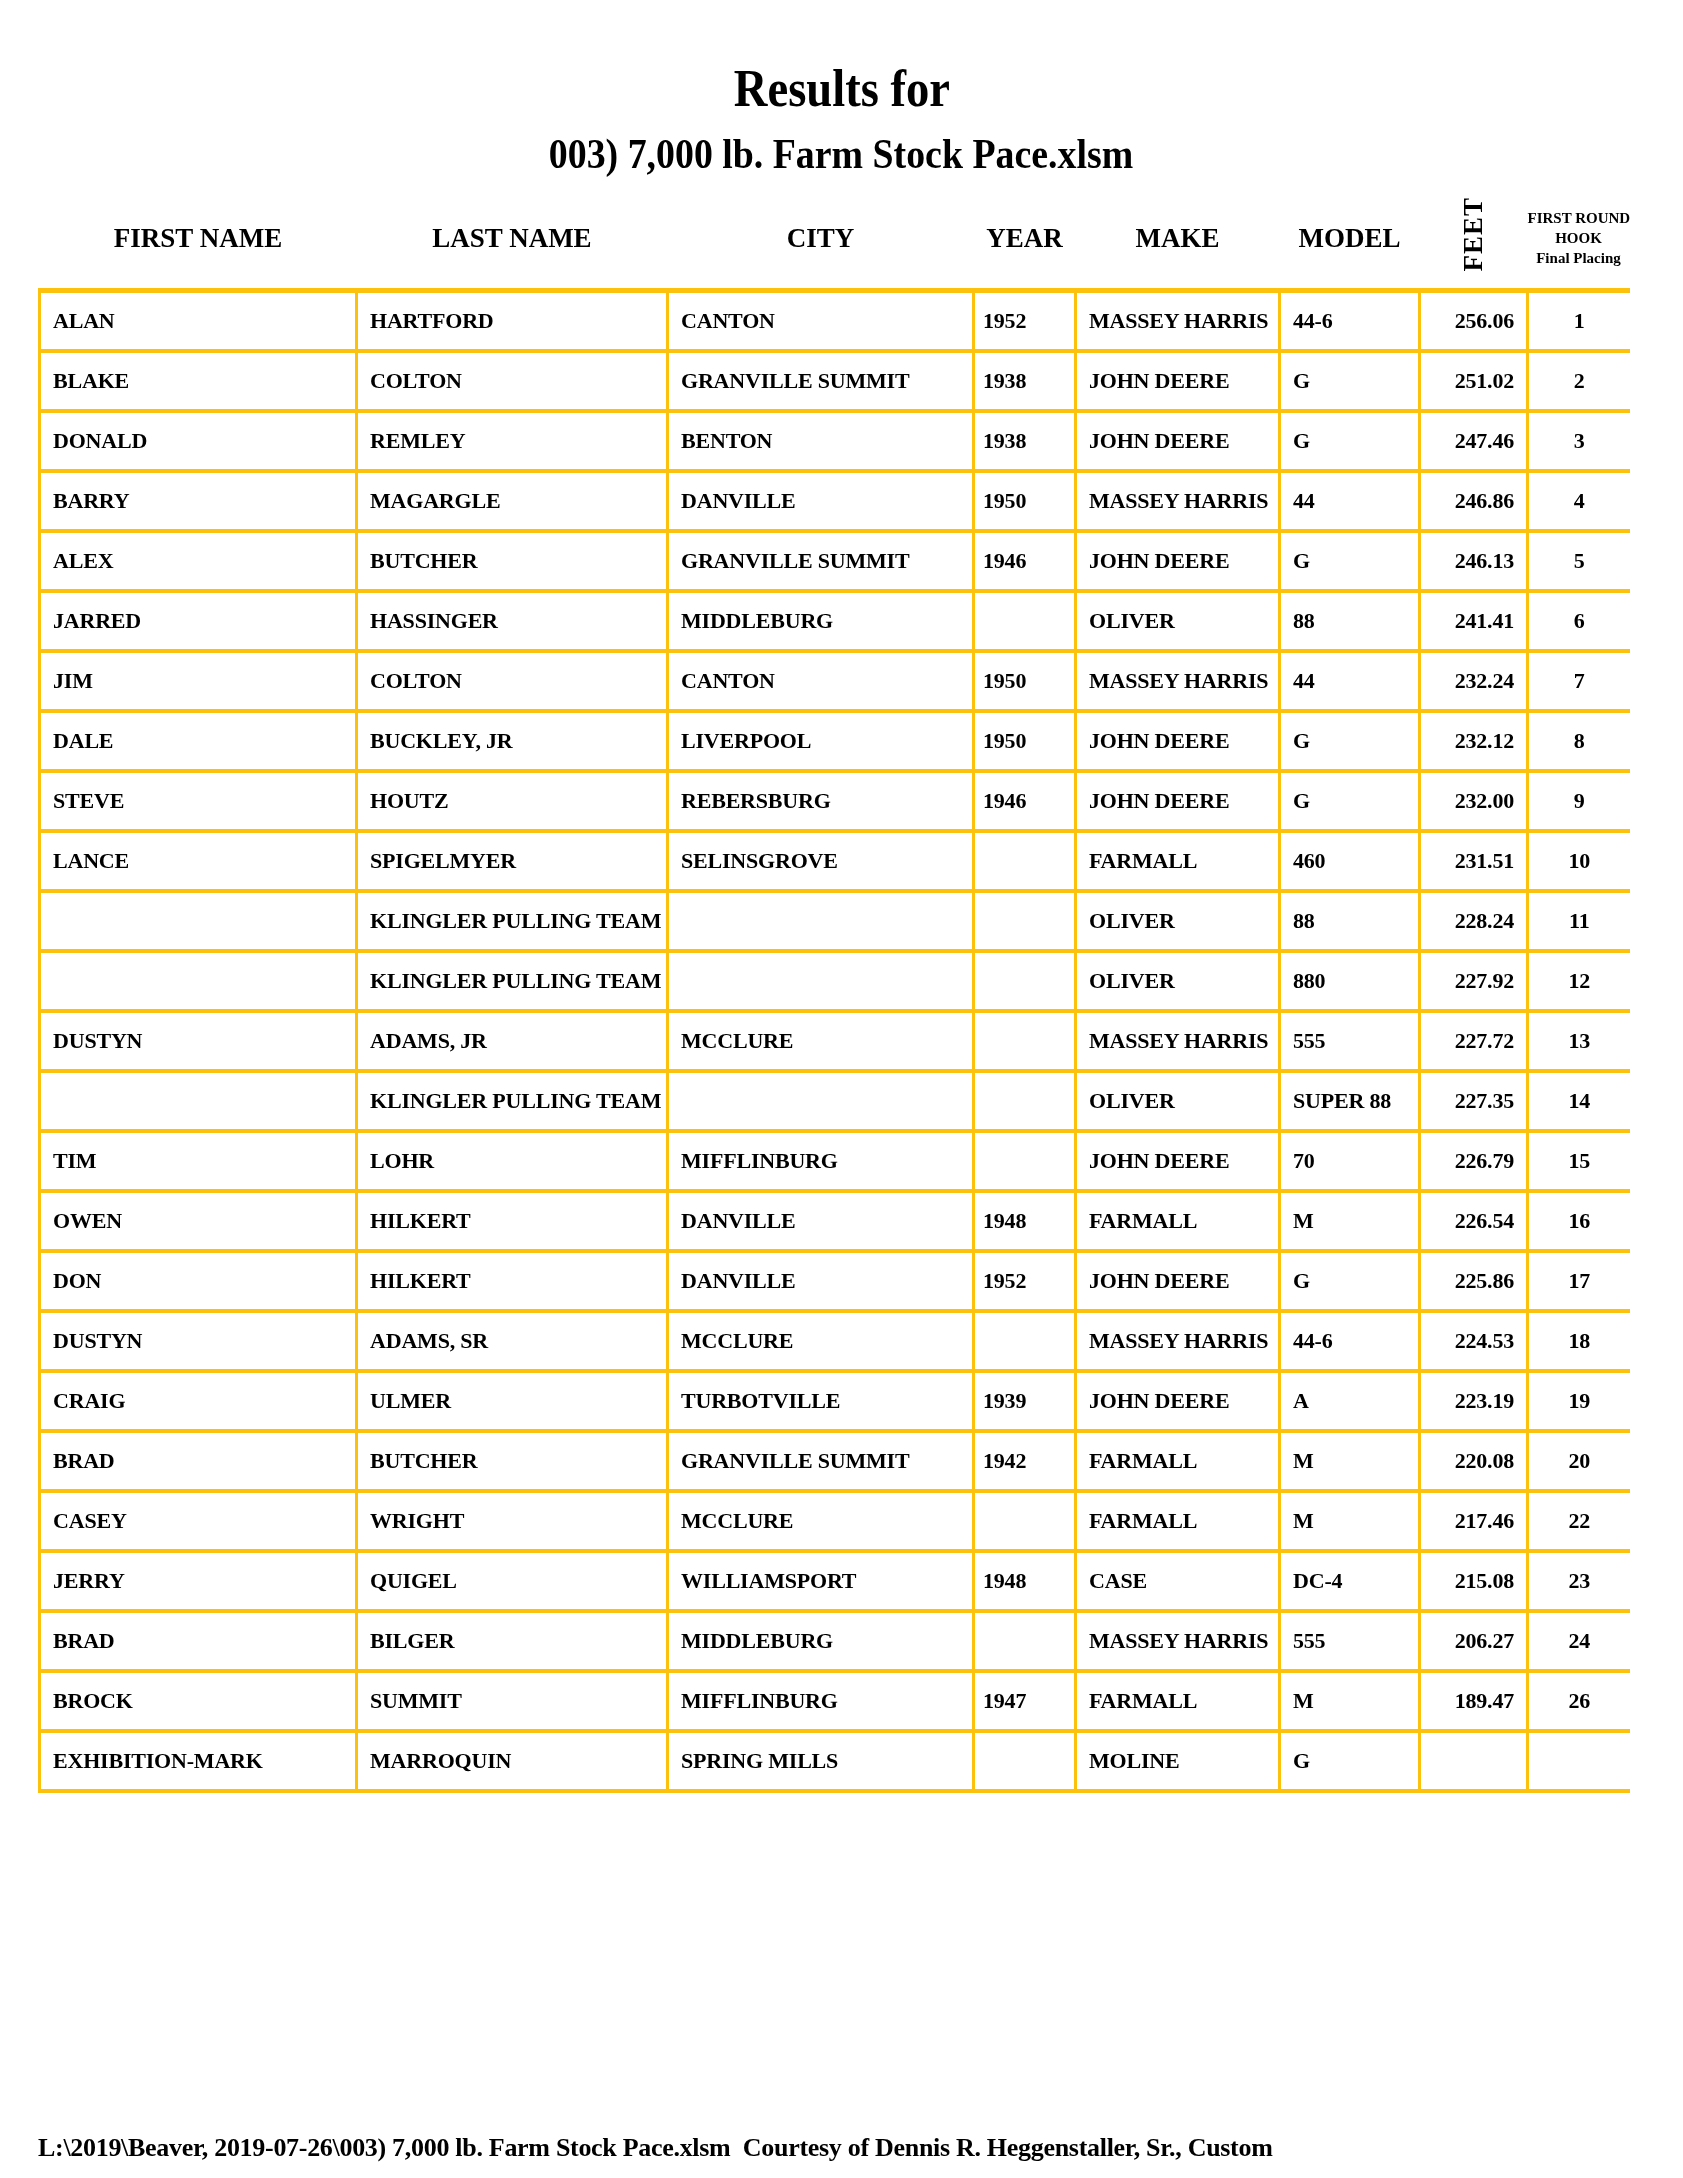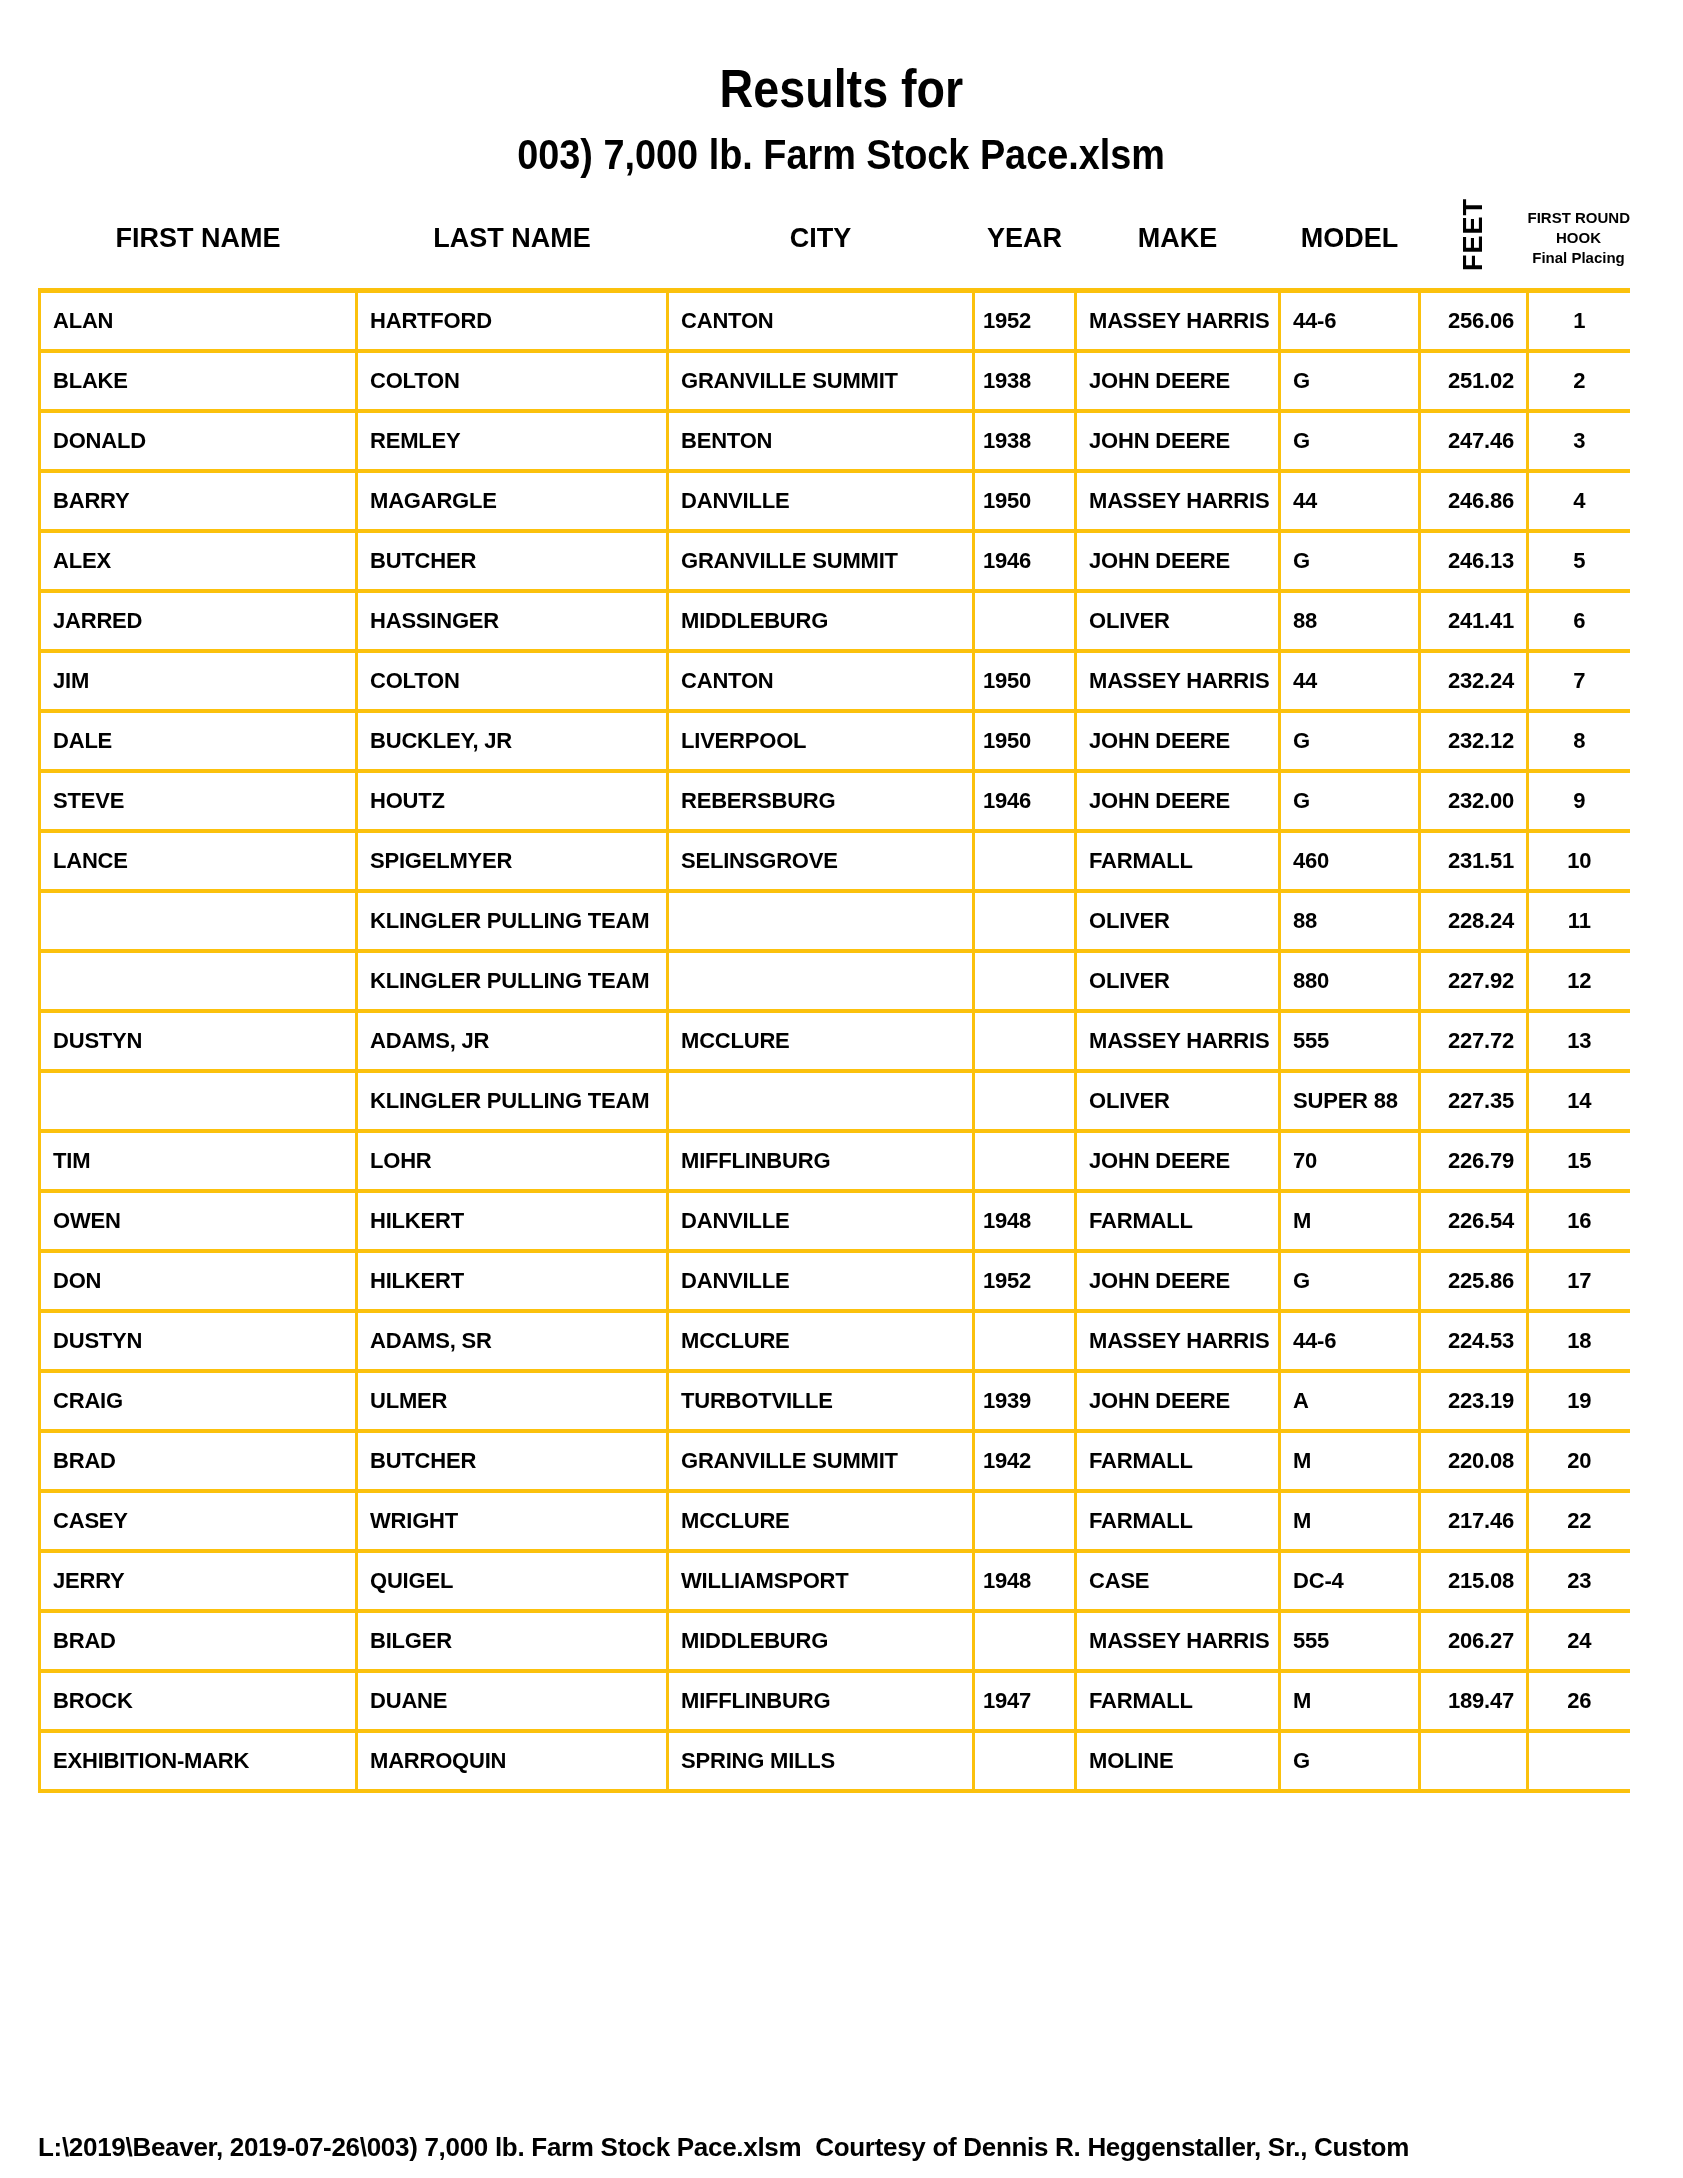--- a/index.html
+++ b/index.html
@@ -3,21 +3,21 @@
 <meta charset="utf-8">
 <style>
   :root { --gold: #FBC10D; --ink: #000000; }
   html, body { margin: 0; padding: 0; }
   body {
     width: 1683px; height: 2178px;
     background: #ffffff;
     font-family: "Liberation Sans", "DejaVu Sans", sans-serif;
     color: var(--ink);
   }
-  .page { position: relative; width: 1683px; height: 2178px; overflow: hidden; }
+  .page { position: relative; width: 1683px; height: 2178px; overflow: hidden; font-family: Liberation Serif, serif; }
 
   
   .title { text-align: center; font-weight: 700; margin: 0; color: var(--ink); }
   .title .squeeze { display: inline-block; transform: scaleX(0.88); transform-origin: center; white-space: nowrap; }
   .title1 { padding-top: 59px; font-size: 53px; line-height: 1.12; }
   .title2 { margin-top: 12px; font-size: 43px; line-height: 1.12; }
 
   
   table.results {
     margin: 10px 0 0 38px;
@@ -345,21 +345,21 @@
           <td class="col-last-name">BILGER</td>
           <td class="col-city">MIDDLEBURG</td>
           <td class="col-year"></td>
           <td class="col-make">MASSEY HARRIS</td>
           <td class="col-model">555</td>
           <td class="col-feet">206.27</td>
           <td class="col-placing">24</td>
         </tr>
         <tr>
           <td class="col-first-name">BROCK</td>
-          <td class="col-last-name">DUANE</td>
+          <td class="col-last-name">SUMMIT</td>
           <td class="col-city">MIFFLINBURG</td>
           <td class="col-year">1947</td>
           <td class="col-make">FARMALL</td>
           <td class="col-model">M</td>
           <td class="col-feet">189.47</td>
           <td class="col-placing">26</td>
         </tr>
         <tr>
           <td class="col-first-name">EXHIBITION-MARK</td>
           <td class="col-last-name">MARROQUIN</td>

